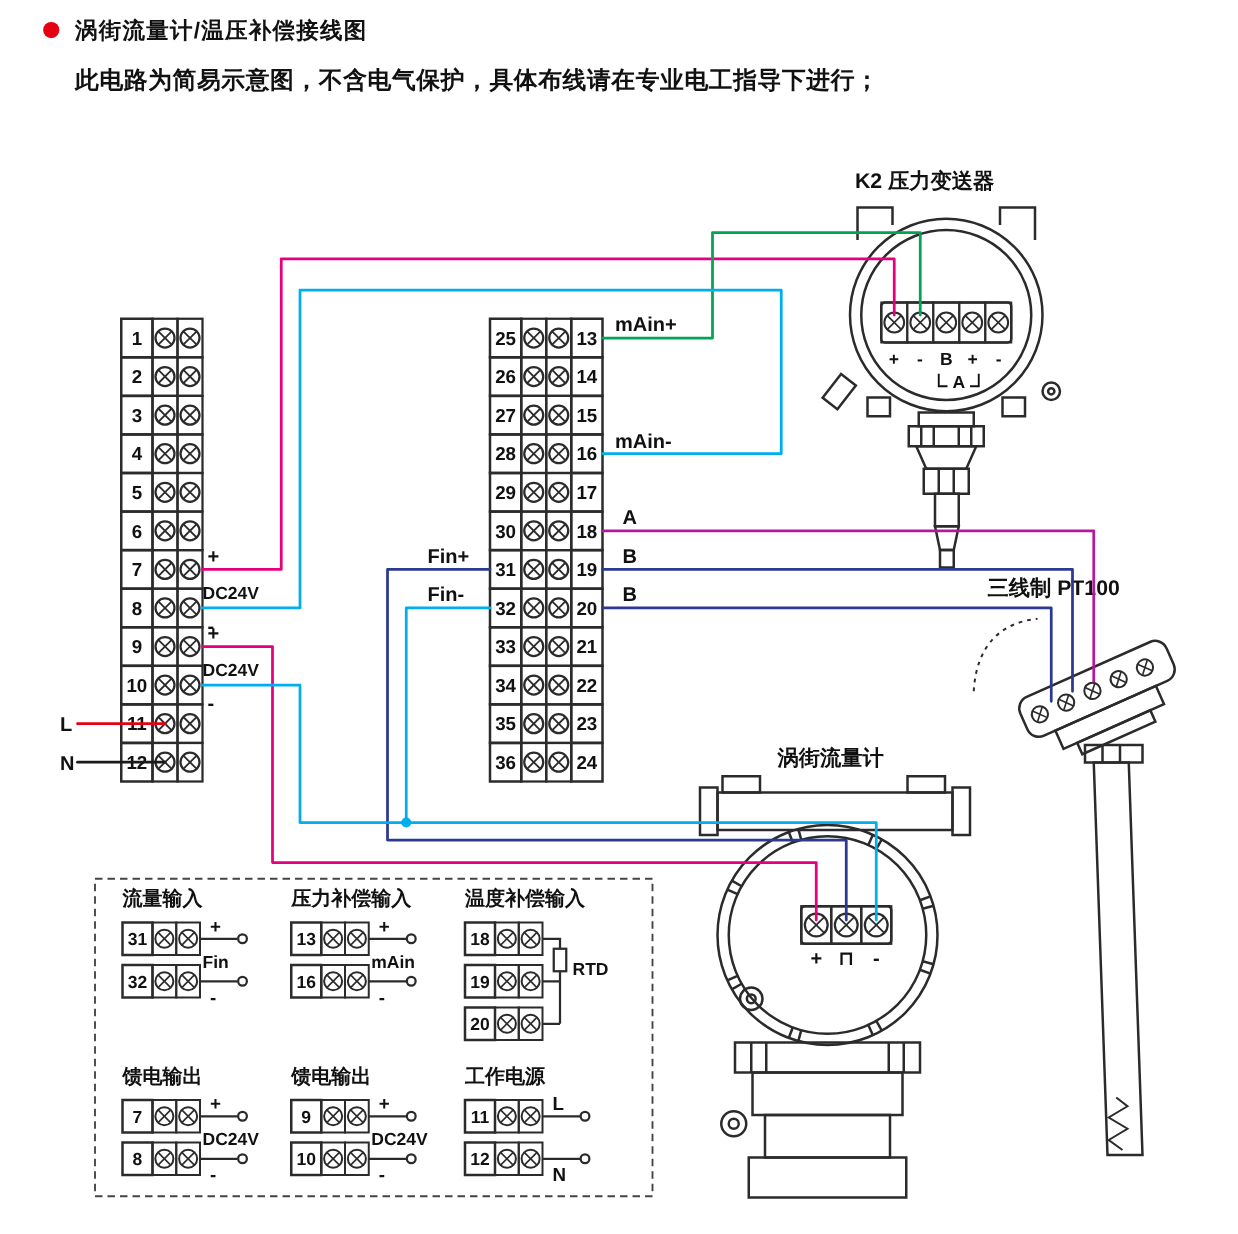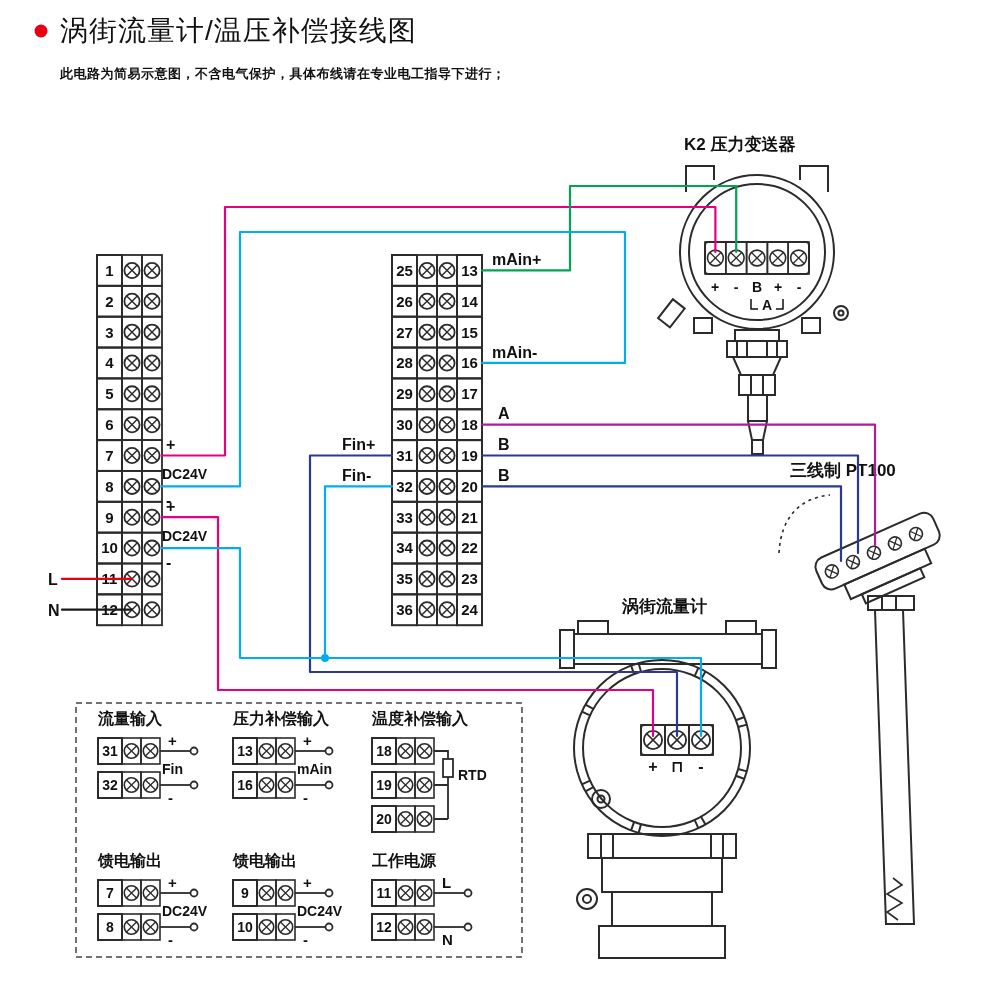--- a/index.html
+++ b/index.html
@@ -1,22 +1,22 @@
 <!DOCTYPE html>
 <html><head>
 <meta charset="utf-8">
 <style>
   *{margin:0;padding:0;box-sizing:border-box}
   html,body{background:#fff}
   body{position:relative;width:990px;height:987px;overflow:hidden;
        font-family:"Liberation Sans","DejaVu Sans",sans-serif;color:#111}
   .header{position:absolute;left:34px;top:12px;width:930px;z-index:2}
   .title-row{display:flex;align-items:center;gap:12px}
-  .title-row h1{font-size:28px;font-weight:normal;letter-spacing:1px}
-  .subtitle{margin-top:15px;margin-left:26px;font-size:13px;font-weight:bold;letter-spacing:.5px}
+  .title-row h1{font-size:18px;font-weight:bold;letter-spacing:1px}
+  .subtitle{margin-top:15px;margin-left:26px;font-size:19px;font-weight:bold;letter-spacing:.5px}
   #diagram{position:absolute;left:0;top:0;z-index:1}
   #diagram text{font-family:"Liberation Sans","DejaVu Sans",sans-serif}
   .lbl{font-size:16px;font-weight:bold;fill:#111}
   .lbl-sm{font-size:14px;font-weight:bold;fill:#111}
   .title-lbl{font-size:17px;font-weight:bold;fill:#111}
 </style>
 </head>
 <body>
 
 <div class="header">

